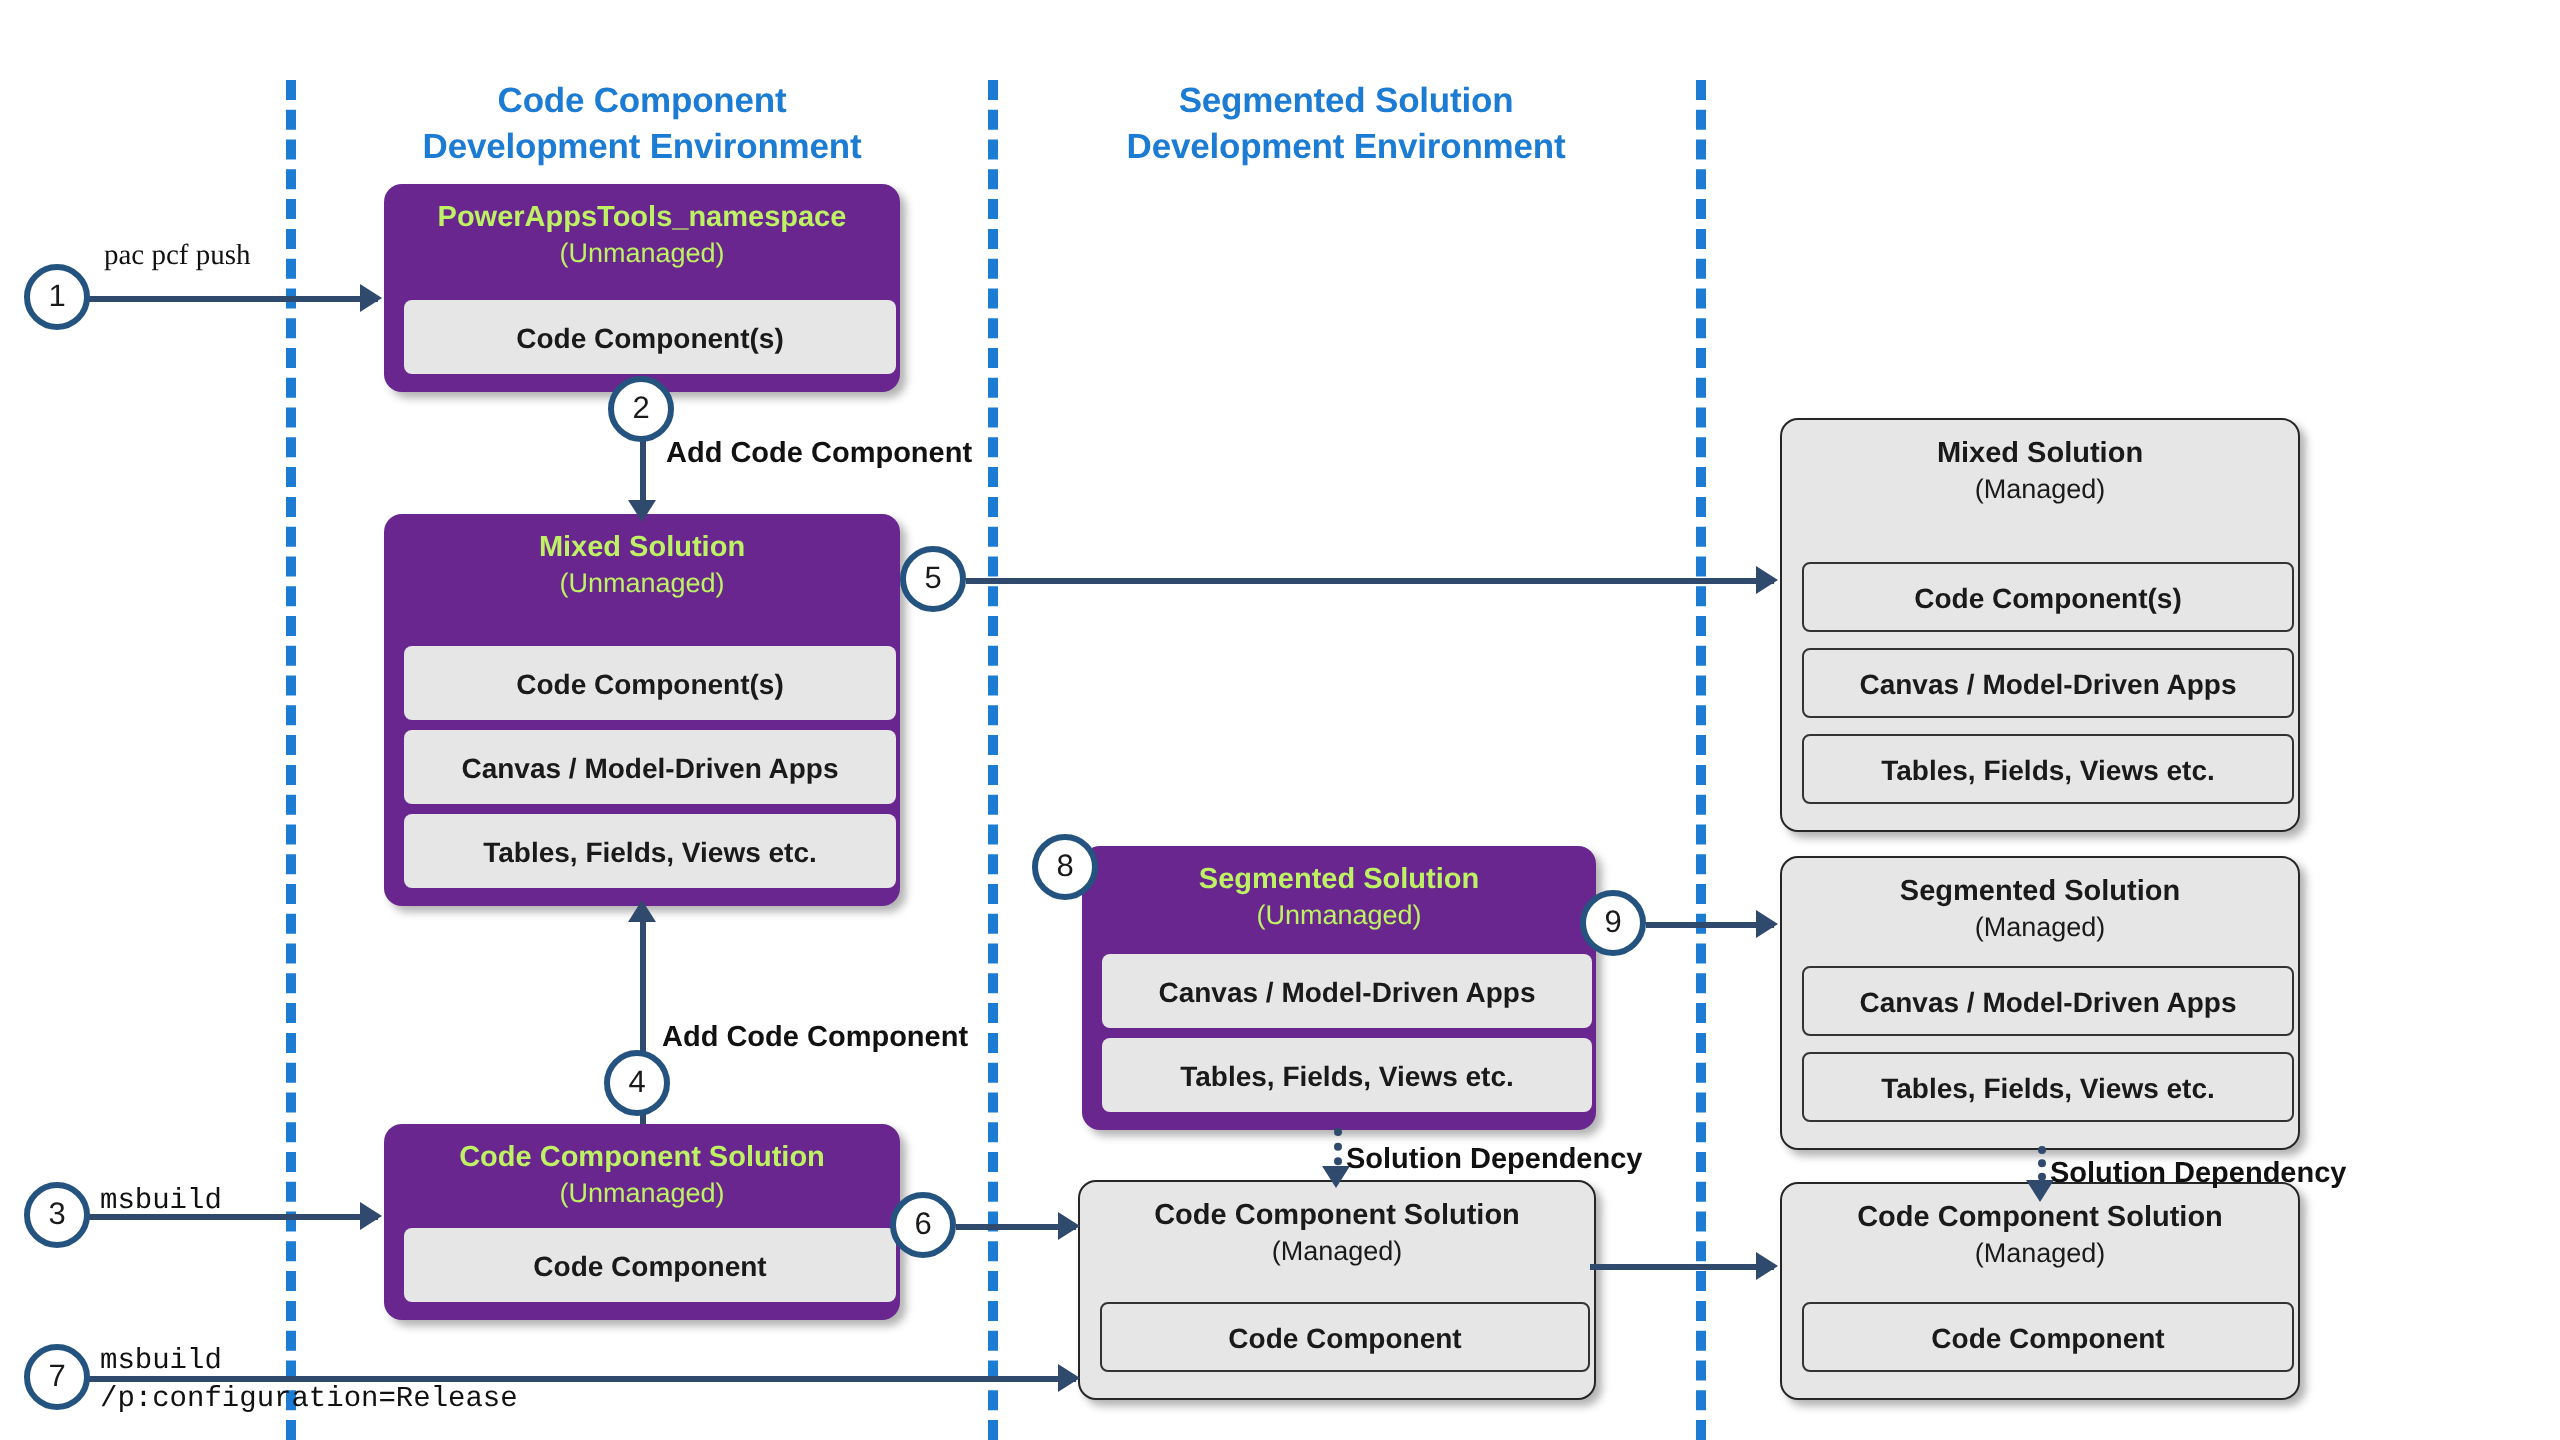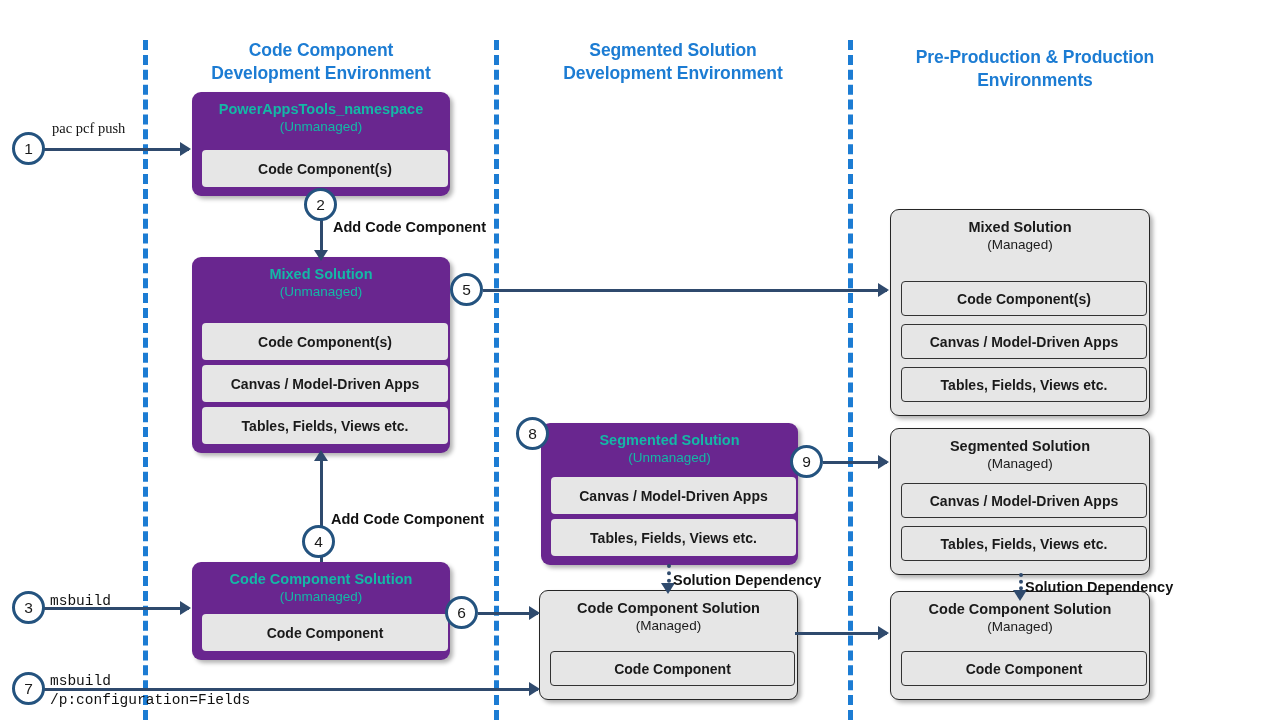--- a/index.html
+++ b/index.html
@@ -28,21 +28,21 @@
     position:absolute;border-radius:9px;box-sizing:border-box;
     box-shadow:3px 3px 4px rgba(0,0,0,0.30);
   }
   .sbox.purple{background:#69268F;}
   .sbox.grey{background:#E6E6E6;border:1.2px solid #262626;}
 
   .sbox-title{
     text-align:center;font-weight:bold;font-size:14.5px;line-height:18px;
     padding-top:8px;
   }
-  .sbox.purple .sbox-title{color:#14b8a6;}
+  .sbox.purple .sbox-title{color:#bef264;}
   .sbox.grey .sbox-title{color:#1a1a1a;}
   .sbox-title .sub{display:block;font-weight:normal;font-size:13.5px;}
 
   .items{position:absolute;left:10px;right:2px;bottom:9px;}
   .item{
     box-sizing:border-box;text-align:center;font-weight:bold;
     font-size:14px;color:#1a1a1a;border-radius:4px;
     display:flex;align-items:center;justify-content:center;
   }
   .sbox.purple .item{background:#E6E6E6;height:37px;margin-bottom:5px;}
@@ -98,24 +98,20 @@
   <div class="lane-divider" style="left:494px;"></div>
   <div class="lane-divider" style="left:848px;"></div>
 
   <div class="lane-title" style="left:186px;top:39px;width:270px;">
     <span>Code Component</span><br>
     <span>Development Environment</span>
   </div>
   <div class="lane-title" style="left:538px;top:39px;width:270px;">
     <span>Segmented Solution</span><br>
     <span>Development Environment</span>
-  </div>
-  <div class="lane-title" style="left:892px;top:46px;width:286px;">
-    <span>Pre-Production &amp; Production</span><br>
-    <span>Environments</span>
   </div>
 
   <div class="h-line" style="left:44px;top:148px;width:145px;"></div>
   <div class="arrow-r" style="left:180px;top:142px;"></div>
 
   <div class="v-line" style="left:320px;top:205px;height:52px;"></div>
   <div class="arrow-d" style="left:314px;top:250px;"></div>
 
   <div class="h-line" style="left:44px;top:607px;width:145px;"></div>
   <div class="arrow-r" style="left:180px;top:601px;"></div>
@@ -236,21 +232,21 @@
   <div class="step" style="left:302px;top:525px;">4</div>
   <div class="step" style="left:450px;top:273px;">5</div>
   <div class="step" style="left:445px;top:596px;">6</div>
   <div class="step" style="left:12px;top:672px;">7</div>
   <div class="step" style="left:516px;top:417px;">8</div>
   <div class="step" style="left:790px;top:445px;">9</div>
 
   <div class="mono" style="left:52px;top:120px;font-family:Liberation Serif, serif;">pac pcf push</div>
   <div class="mono" style="left:50px;top:593px;">msbuild</div>
   <div class="mono" style="left:50px;top:673px;">msbuild</div>
-  <div class="mono" style="left:50px;top:692px;">/p:configuration=Fields</div>
+  <div class="mono" style="left:50px;top:692px;">/p:configuration=Release</div>
 
   <div class="label" style="left:333px;top:219px;">Add Code Component</div>
   <div class="label" style="left:331px;top:511px;">Add Code Component</div>
 
   <div class="label" style="left:673px;top:572px;">Solution Dependency</div>
   <div class="label" style="left:1025px;top:579px;">Solution Dependency</div>
 
 </div>
 
 </body></html>

